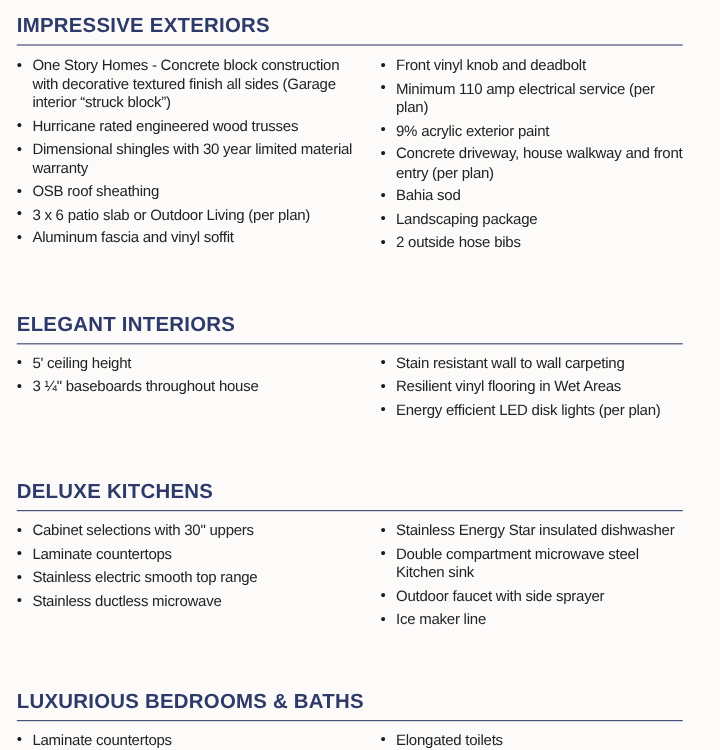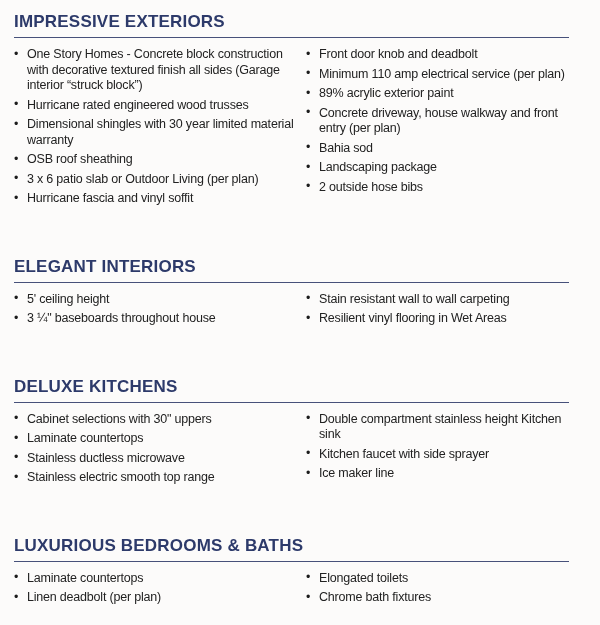--- a/index.html
+++ b/index.html
@@ -22,21 +22,21 @@
     font-size: 17px;
     font-weight: 700;
     letter-spacing: 0.2px;
     color: var(--heading, #2d3a6a);
   }
   .rule {
     height: 0;
     border-top: 1.6px solid var(--rule, #47517a);
     margin: 0 0 9px 0;
   }
-  .cols { display: flex; }
+  .cols { display: flex; gap: 11px; }
   .col { box-sizing: border-box; }
   .col-left  { flex: 0 0 292px; padding-right: 12px; }
   .col-right { flex: 1 1 auto; }
   ul.feature-list { list-style: none; margin: 0; padding: 0; }
   li.item {
     position: relative;
     padding-left: 13px;
     margin-bottom: 4px;
     font-size: 12.5px;
     letter-spacing: -0.2px;
@@ -74,36 +74,36 @@
 
   <li class="item">
     <span>OSB roof sheathing</span>
   </li>
 
   <li class="item">
     <span>3 x 6 patio slab or Outdoor Living (per plan)</span>
   </li>
 
   <li class="item">
-    <span>Hurricane fascia and vinyl soffit</span>
-  </li>
-</ul>
-      </div>
-      <div class="col col-right">
-        <ul class="feature-list">
-  <li class="item">
-    <span>Front door knob and deadbolt</span>
+    <span>Aluminum fascia and vinyl soffit</span>
+  </li>
+</ul>
+      </div>
+      <div class="col col-right">
+        <ul class="feature-list">
+  <li class="item">
+    <span>Front vinyl knob and deadbolt</span>
   </li>
 
   <li class="item">
     <span>Minimum 110 amp electrical service (per plan)</span>
   </li>
 
   <li class="item">
-    <span>89% acrylic exterior paint</span>
+    <span>9% acrylic exterior paint</span>
   </li>
 
   <li class="item">
     <span>Concrete driveway, house walkway and front entry (per plan)</span>
   </li>
 
   <li class="item">
     <span>Bahia sod</span>
   </li>
 
@@ -138,57 +138,63 @@
       <div class="col col-right">
         <ul class="feature-list">
   <li class="item">
     <span>Stain resistant wall to wall carpeting</span>
   </li>
 
   <li class="item">
     <span>Resilient vinyl flooring in Wet Areas</span>
   </li>
 
+  <li class="item">
+    <span>Energy efficient LED disk lights (per plan)</span>
+  </li>
 </ul>
       </div>
     </div>
   </div>
 
   <div class="section">
     <h2 class="section-title">DELUXE KITCHENS</h2>
     <div class="rule"></div>
     <div class="cols">
       <div class="col col-left">
         <ul class="feature-list">
   <li class="item">
     <span>Cabinet selections with 30" uppers</span>
   </li>
 
   <li class="item">
     <span>Laminate countertops</span>
   </li>
 
   <li class="item">
+    <span>Stainless electric smooth top range</span>
+  </li>
+
+  <li class="item">
     <span>Stainless ductless microwave</span>
   </li>
-
-  <li class="item">
-    <span>Stainless electric smooth top range</span>
-  </li>
-</ul>
-      </div>
-      <div class="col col-right">
-        <ul class="feature-list">
-
-  <li class="item">
-    <span>Double compartment stainless height Kitchen sink</span>
-  </li>
-
-  <li class="item">
-    <span>Kitchen faucet with side sprayer</span>
+</ul>
+      </div>
+      <div class="col col-right">
+        <ul class="feature-list">
+  <li class="item">
+    <span>Stainless Energy Star insulated dishwasher</span>
+  </li>
+
+  <li class="item">
+    <span>Double compartment microwave steel Kitchen sink</span>
+  </li>
+
+  <li class="item">
+    <span>Outdoor faucet with side sprayer</span>
   </li>
 
   <li class="item">
     <span>Ice maker line</span>
   </li>
 </ul>
       </div>
     </div>
   </div>
 

